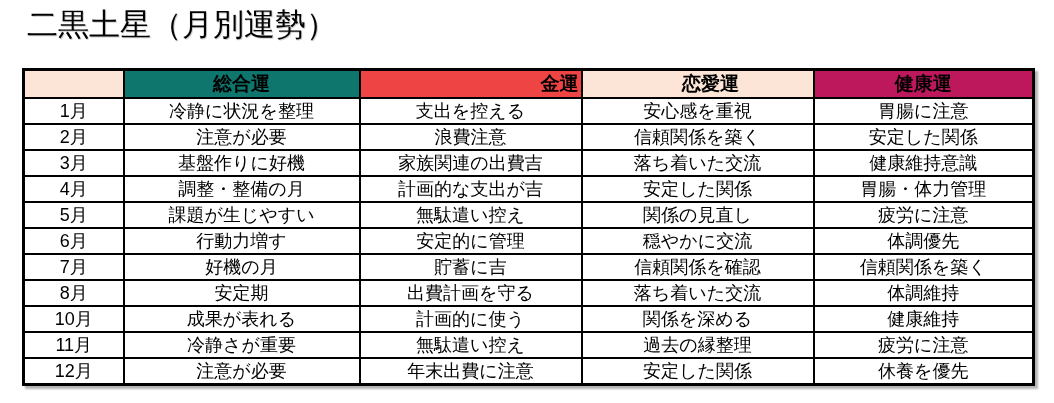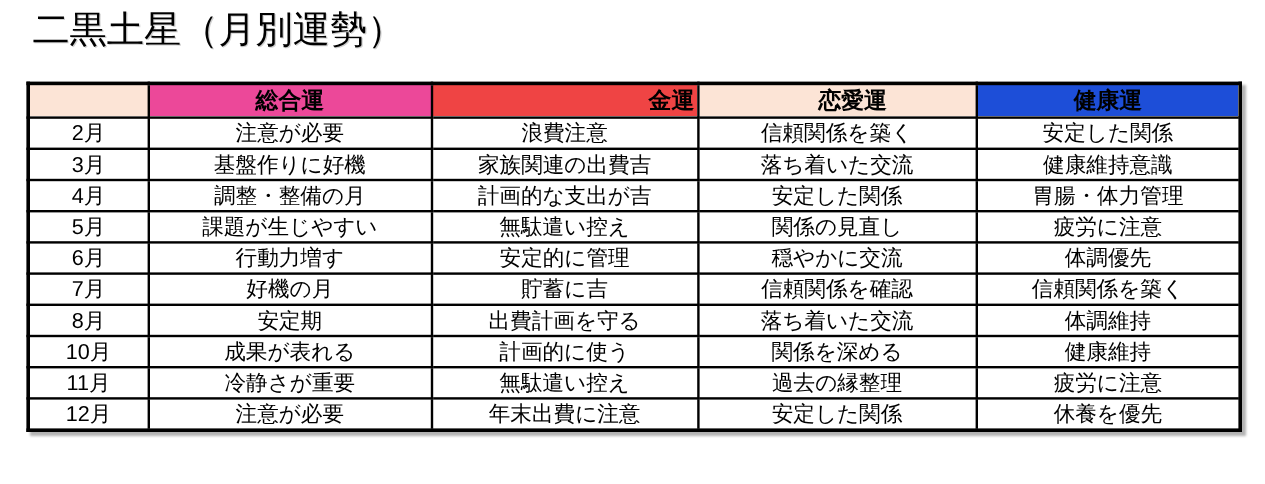--- a/index.html
+++ b/index.html
@@ -75,27 +75,34 @@
     <colgroup>
       <col class="c-month">
       <col class="c-total">
       <col class="c-money">
       <col class="c-love">
       <col class="c-health">
     </colgroup>
     <thead>
       <tr>
         <th style="background: rgb(252, 228, 214);"></th>
-        <th style="background: #ec4899; margin-left: 44px;">総合運</th>
+        <th style="background: #0f766e; margin-left: 44px;">総合運</th>
         <th style="background: #ef4444; text-align: right;">金運</th>
         <th style="background: rgb(252, 228, 214); padding-left: 28px;">恋愛運</th>
-        <th style="background: #1d4ed8;">健康運</th>
+        <th style="background: #be185d;">健康運</th>
       </tr>
     </thead>
     <tbody>
+        <tr>
+          <td>1月</td>
+          <td>冷静に状況を整理</td>
+          <td>支出を控える</td>
+          <td>安心感を重視</td>
+          <td>胃腸に注意</td>
+        </tr>
         <tr>
           <td>2月</td>
           <td>注意が必要</td>
           <td>浪費注意</td>
           <td>信頼関係を築く</td>
           <td>安定した関係</td>
         </tr>
         <tr>
           <td>3月</td>
           <td>基盤作りに好機</td>

